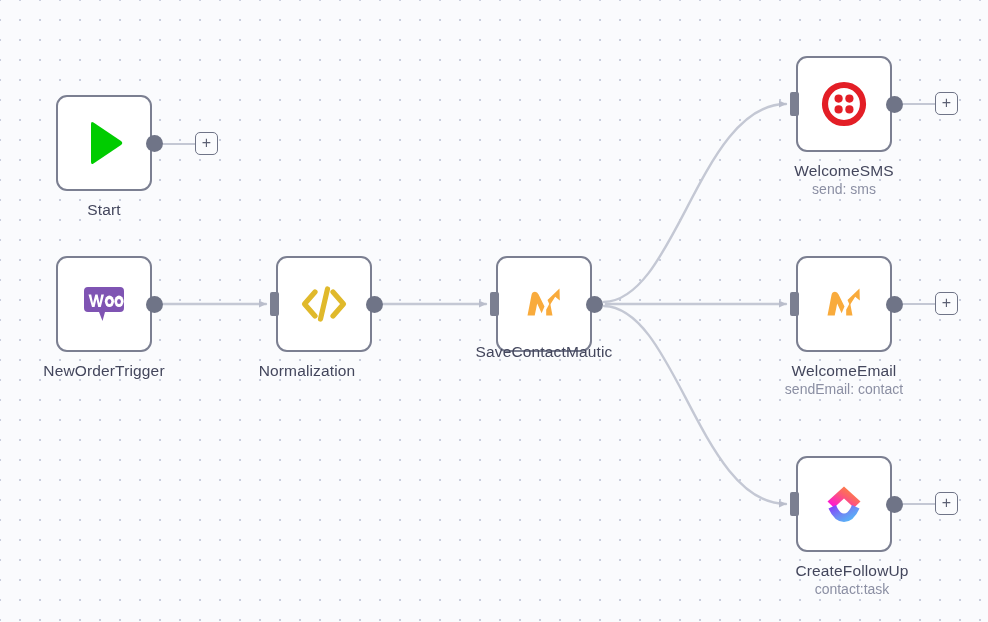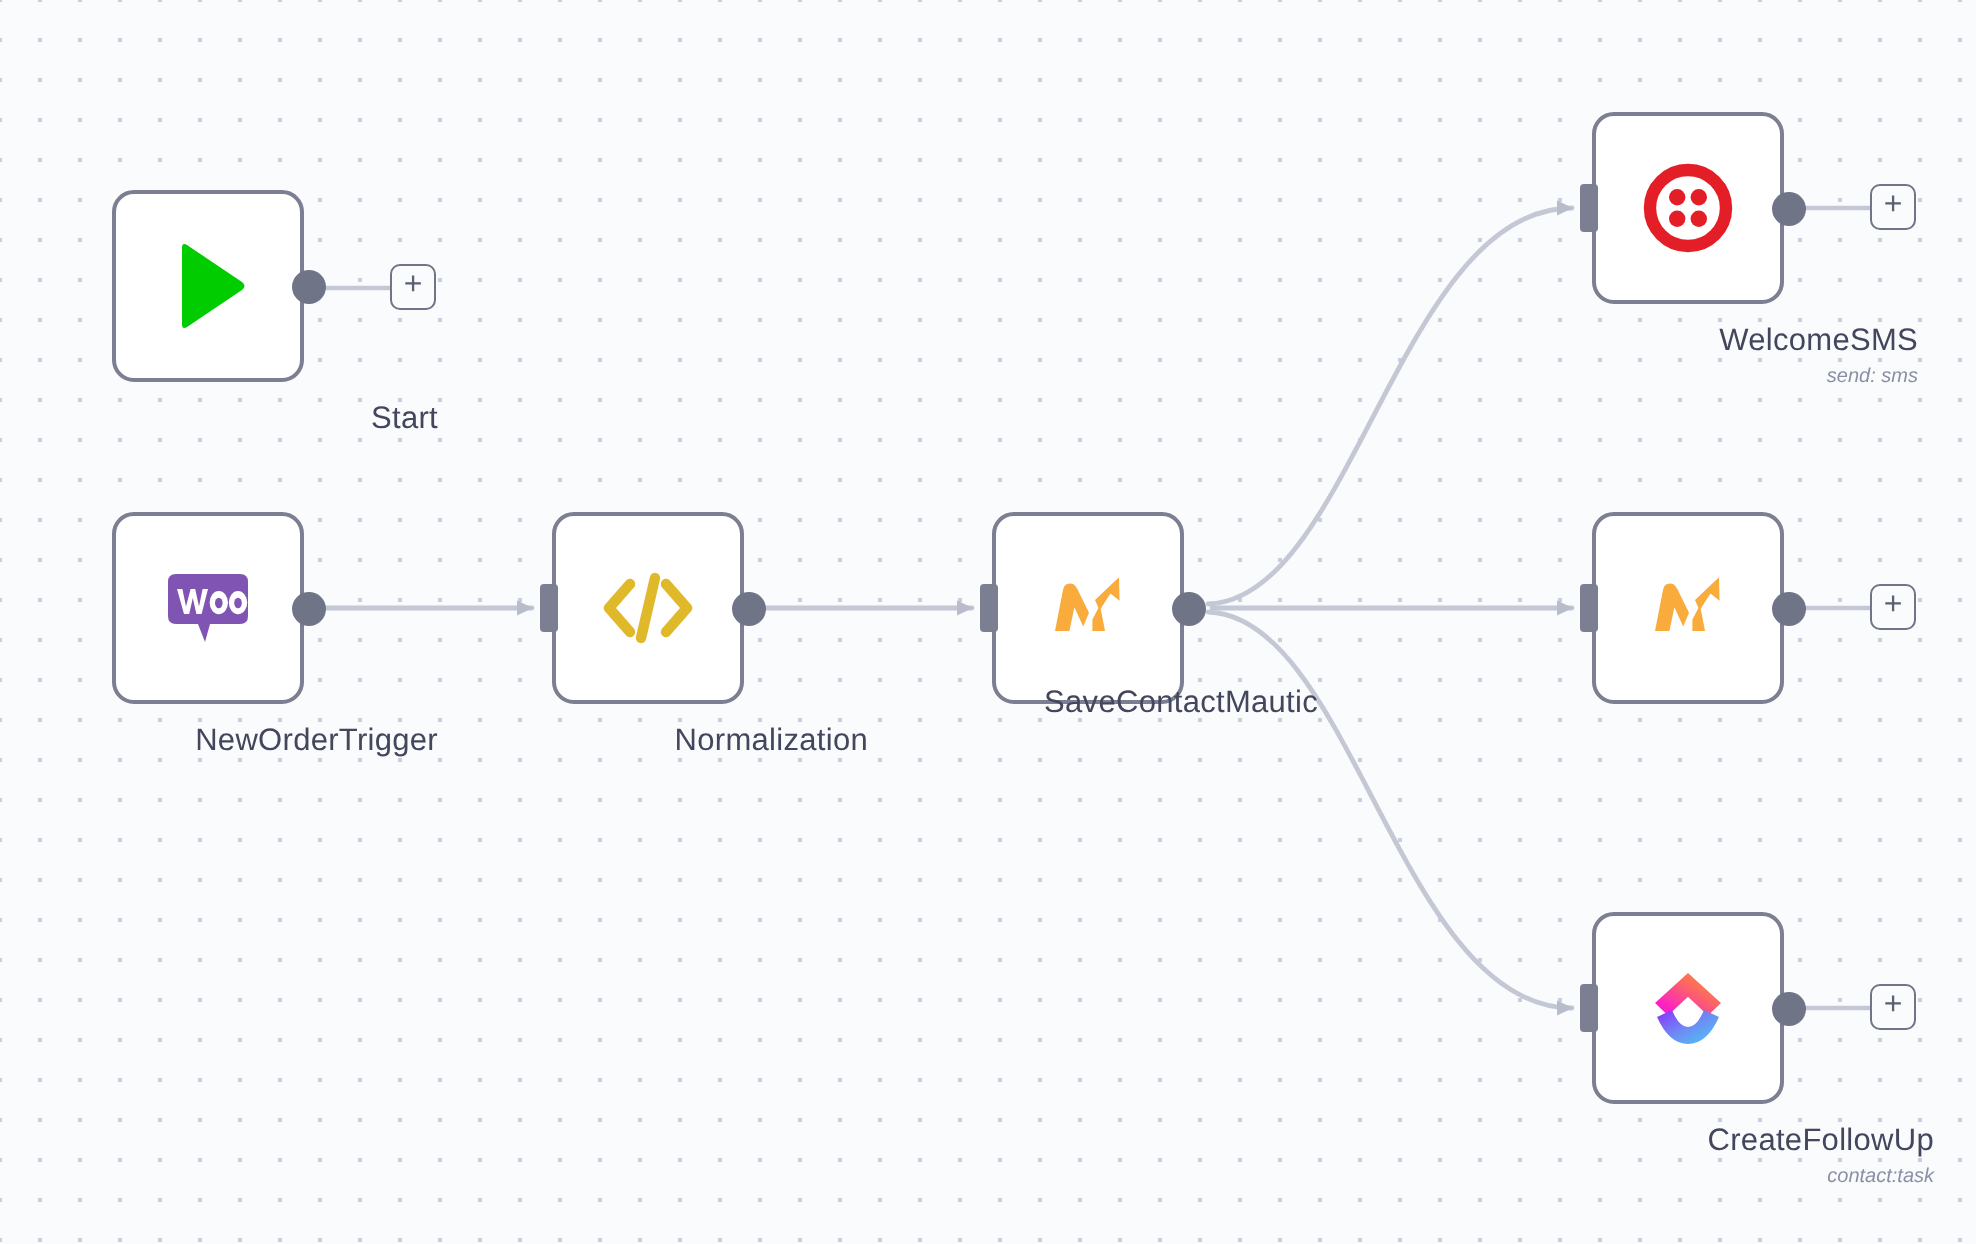--- a/index.html
+++ b/index.html
@@ -46,37 +46,36 @@
 
   .node-icon {
     width: 52px;
     height: 52px;
     display: block;
   }
 
   .label-block {
     position: absolute;
     width: 230px;
-    text-align: right;
+    text-align: center;
     pointer-events: none;
   }
   .node-label {
     font-size: 15.5px;
     color: #43465c;
     letter-spacing: .15px;
     line-height: 19px;
     white-space: nowrap;
   }
   .node-sublabel {
-    font-size: 10px;
+    font-size: 14px;
     color: #8b8fa3;
     line-height: 16px;
     margin-top: 1px;
     white-space: nowrap;
-    font-style: italic;
   }
 
   
   .out-dot {
     position: absolute;
     width: 17px;
     height: 17px;
     border-radius: 50%;
     background: #6f7487;
   }
@@ -178,21 +177,21 @@
     <svg class="node-icon" viewBox="0 0 52 52">
       <g fill="none" stroke="#e0b92b" stroke-width="5.2" stroke-linecap="round" stroke-linejoin="round">
         <path d="M 17 14 L 6.5 26 L 17 38"></path>
         <path d="M 35 14 L 45.5 26 L 35 38"></path>
         <path d="M 29.5 11 L 22.5 41"></path>
       </g>
     </svg>
   </div>
   <div class="in-port" style="left:270px; top:292px;"></div>
   <div class="out-dot" style="left:366px; top:296px;"></div>
-  <div class="label-block" style="left:204px; top:361px;">
+  <div class="label-block" style="left:192px; top:361px;">
     <div class="node-label">Normalization</div>
   </div>
 
   <div class="node" style="left:496px; top:256px;">
     <svg class="node-icon" viewBox="0 0 52 52">
       <g fill="#f9ab3c">
         <path d="M 9.5 37.5 L 13.5 17.0 Q 14.2 13.8 17.0 13.8 Q 19.3 13.8 20.6 16.4 L 26.5 28.4 L 23.6 35.2 L 19.2 25.6 L 16.7 37.5 Z"></path>
         <path d="M 28.2 31.8 L 32.0 24.5 L 34.5 37.5 L 28.2 37.5 Z"></path>
         <path d="M 29.5 22.0 L 41.5 10.6 L 41.8 22.4 L 37.2 18.7 L 31.8 27.2 Z"></path>
       </g>
@@ -228,20 +227,24 @@
       <g fill="#f9ab3c">
         <path d="M 9.5 37.5 L 13.5 17.0 Q 14.2 13.8 17.0 13.8 Q 19.3 13.8 20.6 16.4 L 26.5 28.4 L 23.6 35.2 L 19.2 25.6 L 16.7 37.5 Z"></path>
         <path d="M 28.2 31.8 L 32.0 24.5 L 34.5 37.5 L 28.2 37.5 Z"></path>
         <path d="M 29.5 22.0 L 41.5 10.6 L 41.8 22.4 L 37.2 18.7 L 31.8 27.2 Z"></path>
       </g>
     </svg>
   </div>
   <div class="in-port" style="left:790px; top:292px;"></div>
   <div class="out-dot" style="left:886px; top:296px;"></div>
   <div class="plus-btn" style="left:935px; top:292px;">+</div>
+  <div class="label-block" style="left:729px; top:361px;">
+    <div class="node-label">WelcomeEmail</div>
+    <div class="node-sublabel">sendEmail: contact</div>
+  </div>
 
   <div class="node" style="left:796px; top:456px;">
     <svg class="node-icon" viewBox="0 0 52 52">
       <path d="M 9.5 23.5 L 26 8.5 L 42.5 23.5 L 36.0 29.8 L 26 20.4 L 16 29.8 Z" fill="url(#cu-top)"></path>
       <path d="M 10.5 30.5 L 18.0 27.0 Q 21.5 35.5 26 35.5 Q 30.5 35.5 34 27.0 L 41.5 30.5 Q 35.5 44 26 44 Q 16.5 44 10.5 30.5 Z" fill="url(#cu-bot)"></path>
     </svg>
   </div>
   <div class="in-port" style="left:790px; top:492px;"></div>
   <div class="out-dot" style="left:886px; top:496px;"></div>
   <div class="plus-btn" style="left:935px; top:492px;">+</div>

